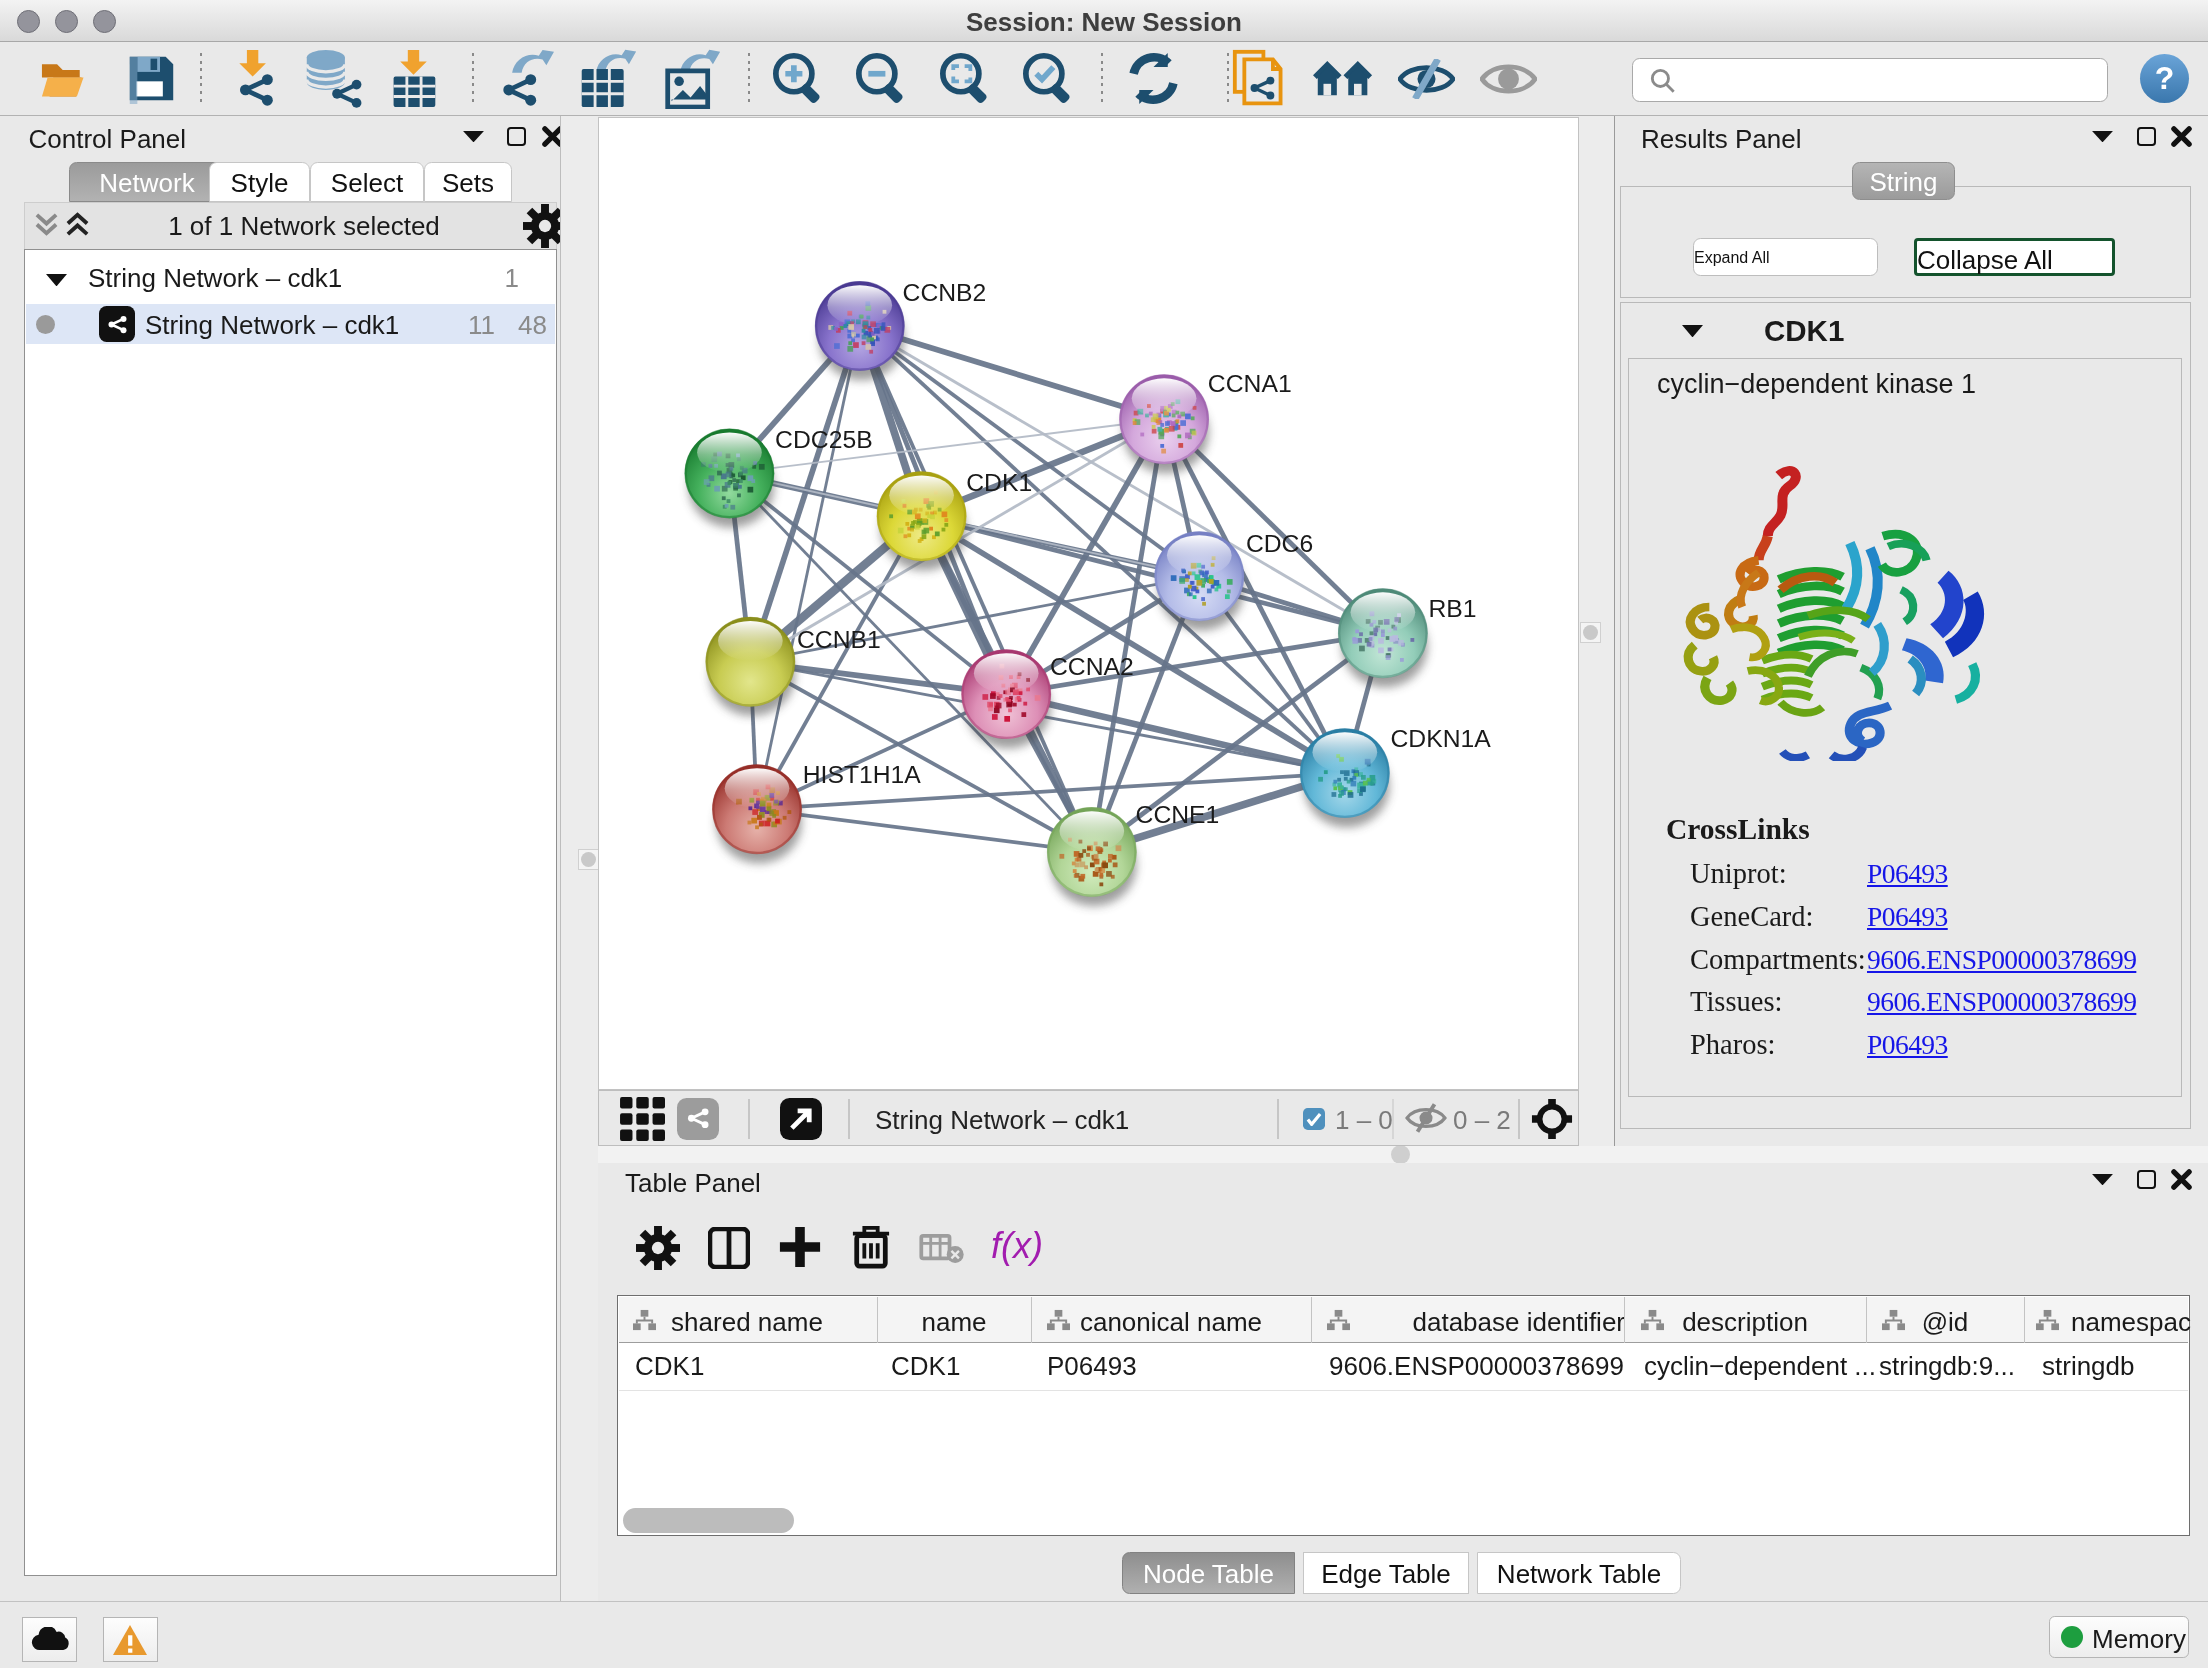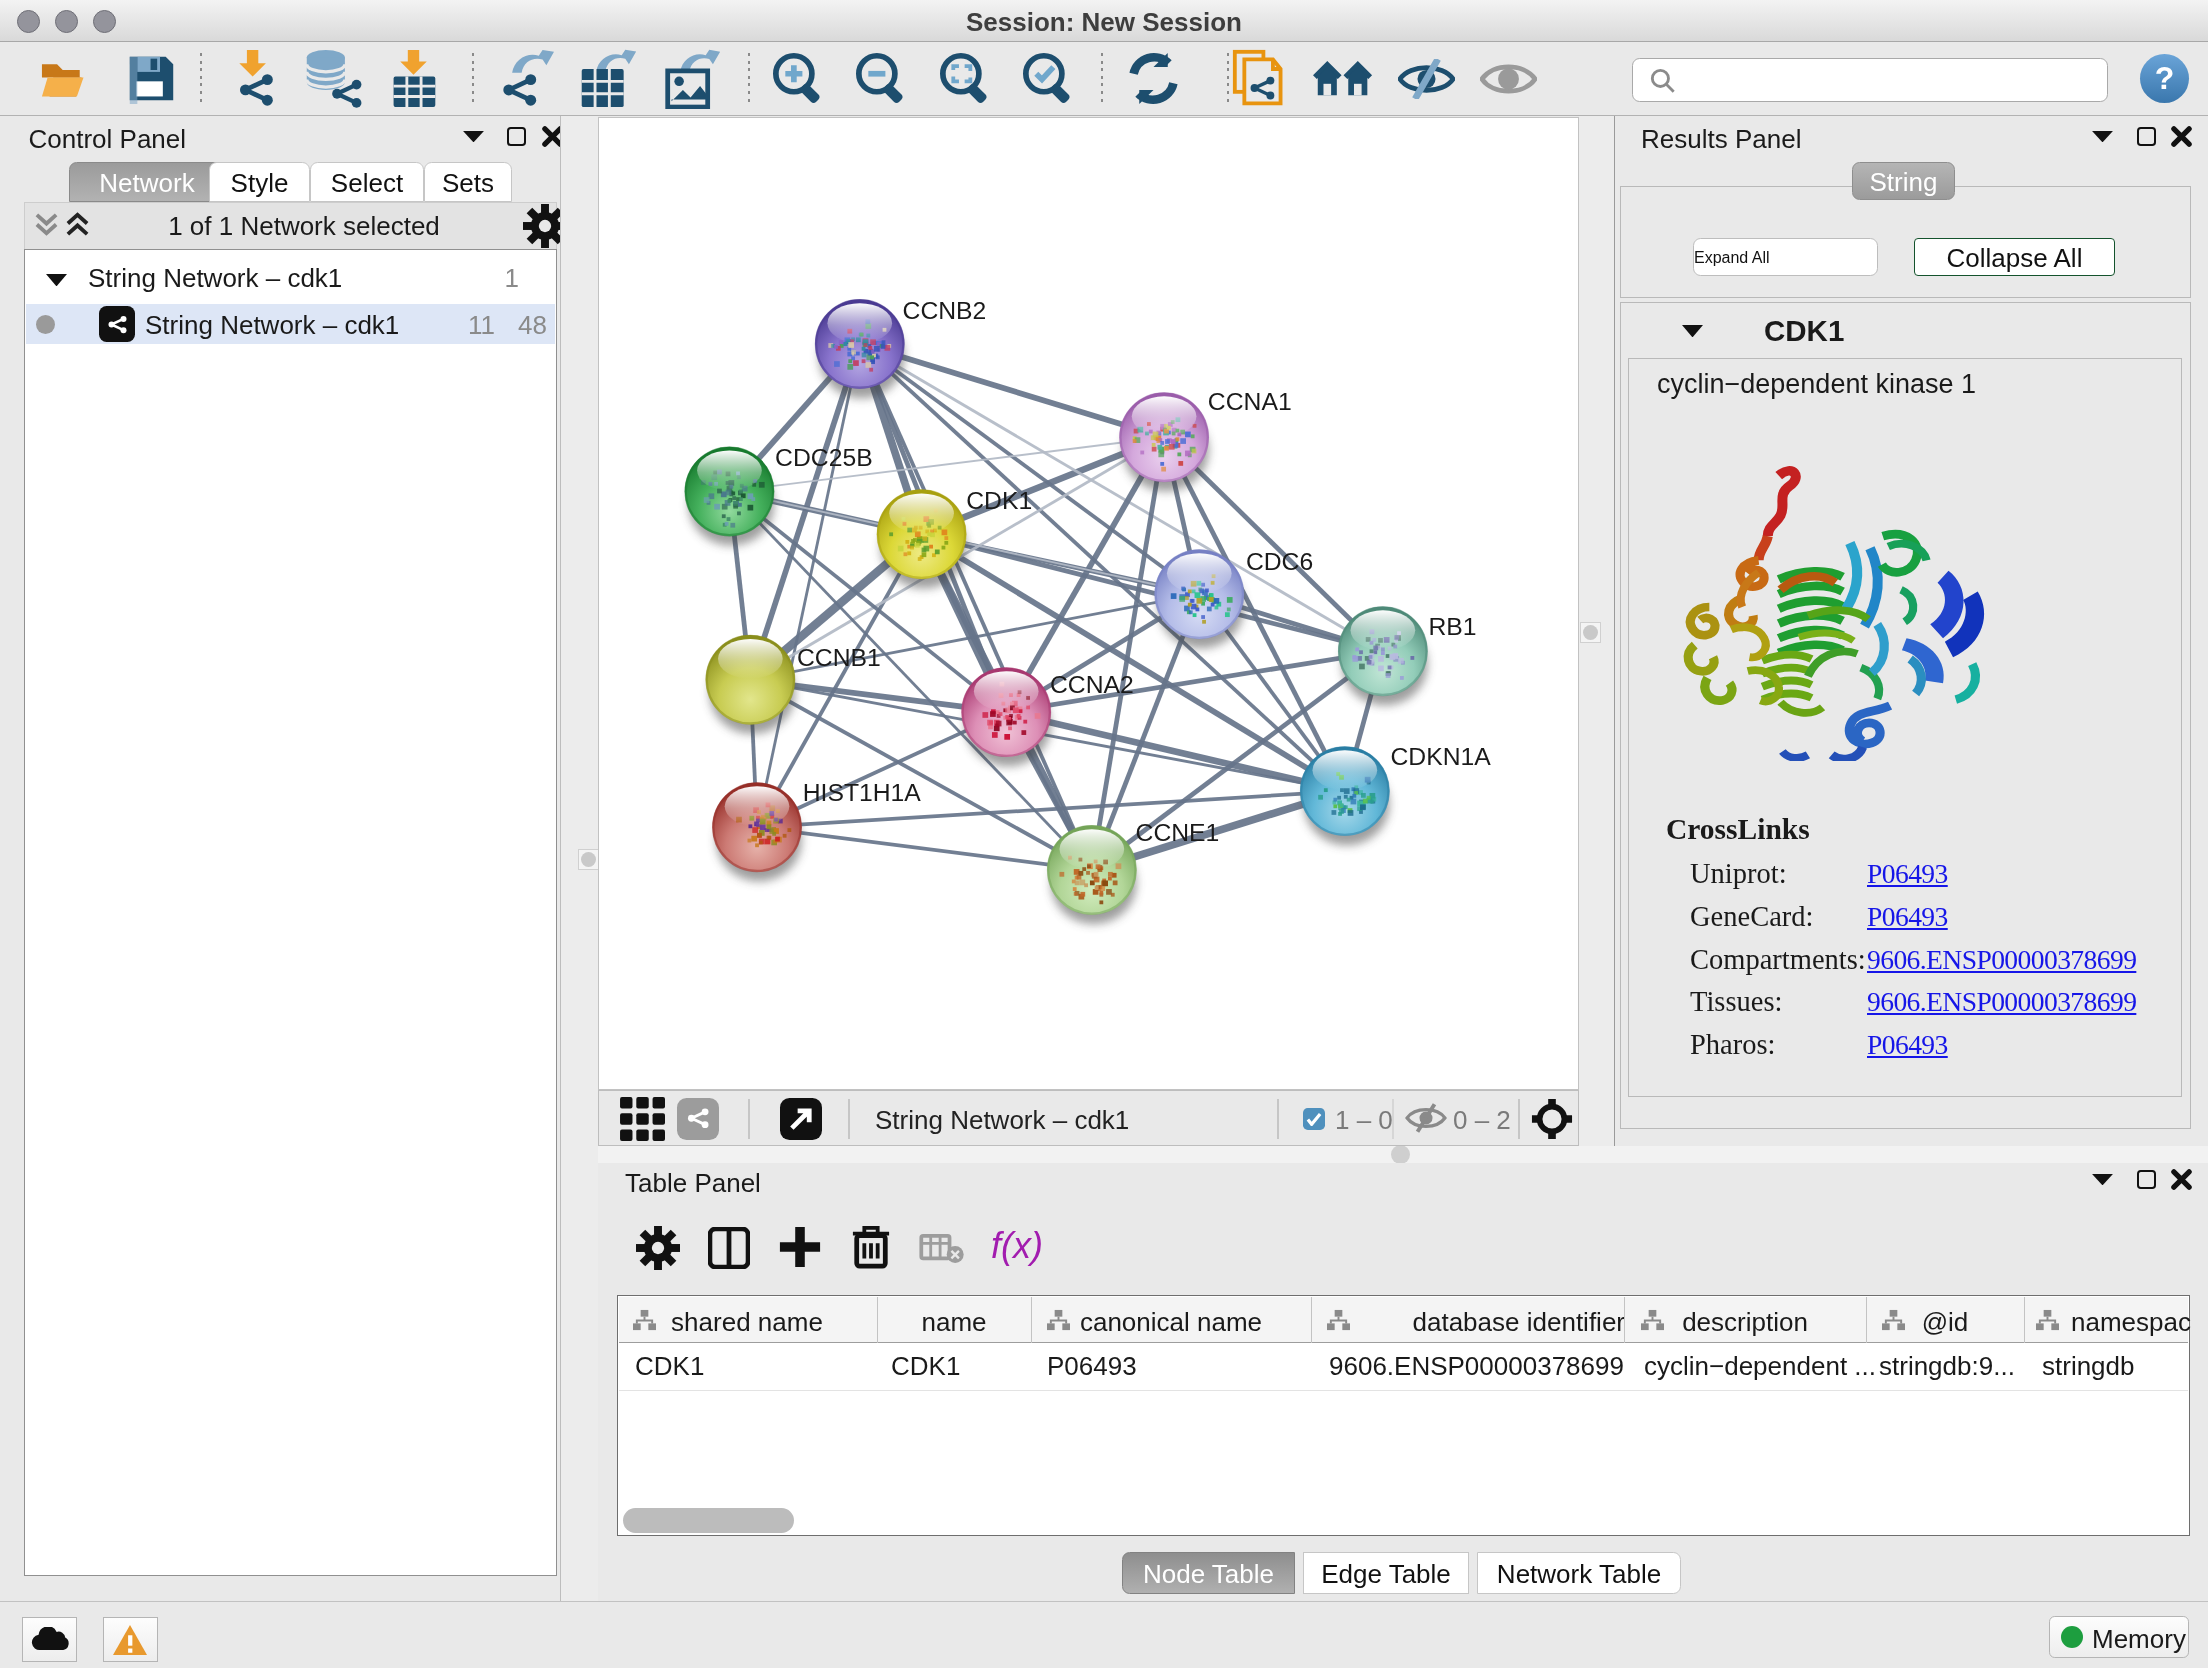--- a/index.html
+++ b/index.html
@@ -199,21 +199,21 @@
 <div class="txt" style="left:499px;top:310px;width:48px;text-align:right;font-size:26px;color:#8a8a8a">48</div>
 <div class="abs" style="left:560px;top:116px;width:38px;height:1485px;background:#ececec;border-left:1px solid #bdbdbd"></div>
 <div class="abs" style="left:578px;top:849px;width:21px;height:21px;background:#f4f4f4;border:1px solid #d0d0d0"></div>
 <div class="abs" style="left:581px;top:852px;width:15px;height:15px;border-radius:50%;background:#c9c9c9"></div>
 <div class="abs" style="left:1579px;top:116px;width:35px;height:1030px;background:#ececec"></div>
 <div class="abs" style="left:1580px;top:622px;width:21px;height:21px;background:#f4f4f4;border:1px solid #d0d0d0"></div>
 <div class="abs" style="left:1583px;top:625px;width:15px;height:15px;border-radius:50%;background:#c9c9c9"></div>
 <div class="abs" style="left:598px;top:1146px;width:1610px;height:17px;background:#f2f2f2"></div>
 <div class="abs" style="left:1391px;top:1145px;width:19px;height:19px;border-radius:50%;background:#cfcfcf"></div>
 <div class="abs" style="left:598px;top:117px;width:981px;height:973px;background:#fff;border:1px solid #c2c2c2"></div>
-<div class="abs" style="left:598px;top:131px;width:981px;height:980px"><svg width="981" height="973" viewBox="0 0 1031 1023" font-family="Liberation Sans, sans-serif">
+<div class="abs" style="left:598px;top:113px;width:981px;height:980px"><svg width="981" height="973" viewBox="0 0 1031 1023" font-family="Liberation Sans, sans-serif">
       <defs>
         <filter id="blr" x="-40%" y="-40%" width="180%" height="180%">
           <feGaussianBlur stdDeviation="5"></feGaussianBlur>
         </filter>
         <linearGradient id="glz" x1="0" y1="0" x2="0" y2="1">
           <stop offset="0" stop-color="#fff" stop-opacity="0.98"></stop>
           <stop offset="0.55" stop-color="#fff" stop-opacity="0.38"></stop>
           <stop offset="1" stop-color="#fff" stop-opacity="0"></stop>
         </linearGradient>
         <radialGradient id="gCCNB2" cx="0.5" cy="0.72" r="0.78">
@@ -970,21 +970,21 @@
 <svg style="position:absolute;left:2092px;top:131px" width="21" height="11.4" viewBox="0 0 22 12">
     <path d="M0 0 h22 L11.0 12 z" fill="#111"></path>
   </svg>
 <div style="position:absolute;left:2137px;top:127px;width:19px;height:19px;border:2.9px solid #111;border-radius:3.8px"></div>
 <svg style="position:absolute;left:2171px;top:126px" width="21" height="21" viewBox="0 0 22 22">
     <path d="M3 3 L19 19 M19 3 L3 19" stroke="#111" stroke-width="5.5" stroke-linecap="round"></path>
   </svg>
 <div class="abs" style="left:1620px;top:186px;width:571px;height:112px;background:#e9e9e9;border:1.9px solid #b9b9b9"></div>
 <div class="abs" style="left:1852px;top:162px;width:103px;height:38px;background:linear-gradient(#b5b5b5,#9b9b9b);border:1px solid #8e8e8e;border-radius:7.6px;color:#fff;font-size:26px;text-align:center;line-height:38px">String</div>
 <div class="abs" style="left:1693px;top:238px;width:185px;height:38px;background:#fff;border:1px solid #bdbdbd;border-radius:7.6px;color:#111;font-size:16px;text-align:left;line-height:38px">Expand All</div>
-<div class="abs" style="left:1914px;top:238px;width:201px;height:38px;background:#fff;border:1px solid #14532d;border-radius:4px;color:#111;font-size:26px;text-align:center;line-height:38px">Collapse All</div>
+<div class="abs" style="left:1914px;top:238px;width:201px;height:38px;background:#fff;border:3px solid #14532d;border-radius:4px;color:#111;font-size:26px;line-height:38px">Collapse All</div>
 <div class="abs" style="left:1620px;top:302px;width:571px;height:827px;background:#e9e9e9;border:1.9px solid #b9b9b9"></div>
 <svg style="position:absolute;left:1682px;top:325px" width="21" height="12.4" viewBox="0 0 22 13">
     <path d="M0 0 h22 L11.0 13 z" fill="#111"></path>
   </svg>
 <div class="txt" style="left:1764px;top:314px;font-size:29.5px;font-weight:bold">CDK1</div>
 <div class="abs" style="left:1628px;top:358px;width:554px;height:739px;background:#e9e9e9;border:1px solid #b9b9b9"></div>
 <div class="txt" style="left:1657px;top:369px;font-size:27px">cyclin−dependent kinase 1</div>
 <svg style="position:absolute;left:1671px;top:460px" width="356" height="301" viewBox="0 0 390 348" preserveAspectRatio="none">
     <path d="M118 18 c16 -14 26 2 12 12 c-14 10 -4 22 -10 34 c-5 10 -14 12 -14 24" fill="none" stroke="#c42121" stroke-width="11"></path>
     <path d="M106 88 c-2 12 -10 16 -10 28" fill="none" stroke="#c8401c" stroke-width="11"></path>

